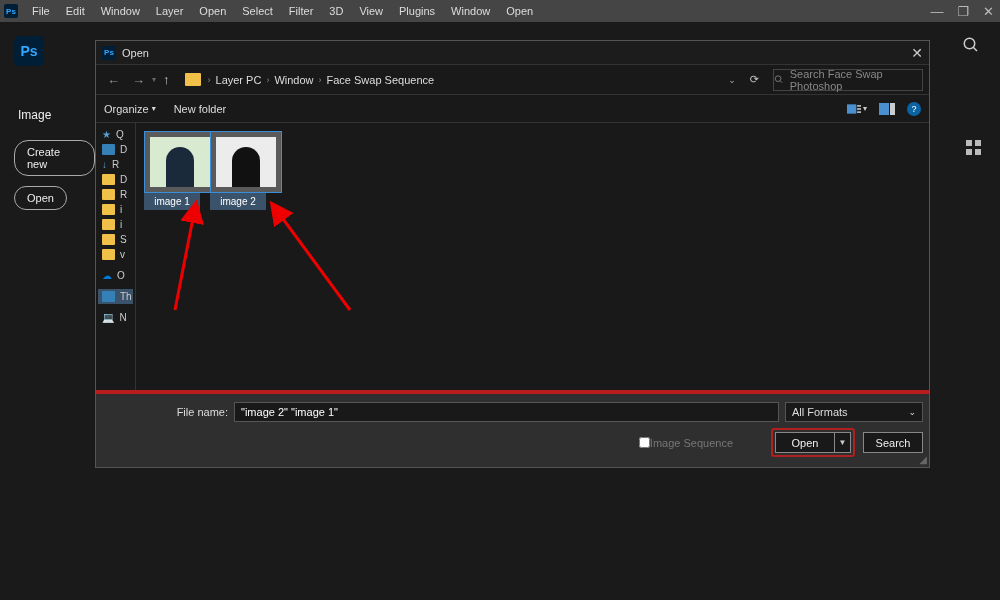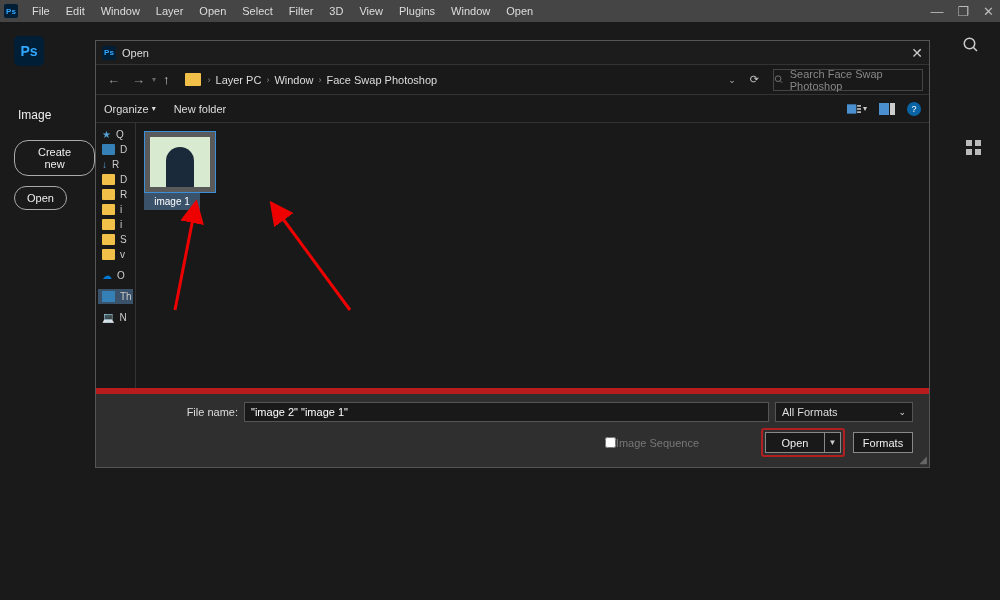--- a/index.html
+++ b/index.html
@@ -8,21 +8,21 @@
 
 .menubar { background: #454545; height: 22px; display: flex; align-items: center; padding: 0 4px; position: relative; }
 .ps-logo-small { width: 14px; height: 14px; background: #001e36; color: #31a8ff; display: flex; align-items: center; justify-content: center; font-size: 8px; font-weight: bold; border-radius: 2px; margin-right: 6px; }
 .menubar .menu-item { padding: 0 8px; color: #ddd; font-size: 11px; cursor: pointer; }
 .window-controls { position: absolute; right: 6px; top: 0; display: flex; gap: 14px; align-items: center; height: 22px; color: #bbb; font-size: 13px; }
 
 
 .left-rail { position: absolute; top: 22px; left: 0; width: 95px; height: 578px; background: #1a1a1a; }
 .ps-logo-big { width: 30px; height: 30px; background: #001e36; color: #31a8ff; display: flex; align-items: center; justify-content: center; font-size: 14px; font-weight: bold; border-radius: 5px; margin: 14px 0 0 14px; }
 .home-label { color: #eee; font-size: 12px; margin: 42px 0 0 18px; }
-.pill-btn { border: 1px solid #aaa; border-radius: 14px; padding: 5px 12px; color: #eee; font-size: 11px; margin: 18px 0 0 14px; display: inline-block; cursor: pointer; text-align: center; }
+.pill-btn { border: 1px solid #aaa; border-radius: 14px; padding: 5px 12px; color: #eee; font-size: 11px; margin: 18px 0 0 14px; display: inline-block; cursor: pointer; }
 .pill-btn + .pill-btn { margin-top: 10px; }
 
 
 .right-rail { position: absolute; top: 22px; right: 0; width: 58px; height: 578px; background: #1a1a1a; }
 .right-rail .search-icon { margin: 14px auto 0; display: block; }
 .right-rail .grid-icon { position: absolute; top: 118px; right: 18px; }
 
 
 .dialog { position: absolute; left: 95px; top: 40px; width: 835px; height: 428px; background: #202020; border: 1px solid #555; display: flex; flex-direction: column; }
 .dialog-titlebar { height: 24px; background: #1c1c1c; display: flex; align-items: center; padding: 0 6px; border-bottom: 1px solid #333; }
@@ -57,27 +57,27 @@
 .side-icon.monitor { background: #3680b8; }
 
 .file-area { flex: 1; padding: 8px; display: flex; gap: 10px; align-items: flex-start; position: relative; }
 .thumb { width: 56px; cursor: pointer; }
 .thumb .frame { width: 72px; height: 62px; background: #5a5a5a; border: 1px solid #3a8fd8; padding: 5px; }
 .thumb .img { width: 100%; height: 100%; background: #d8ead0; display: flex; align-items: flex-end; justify-content: center; }
 .thumb .person { width: 28px; height: 40px; border-radius: 14px 14px 0 0; }
 .thumb .label { text-align: center; color: #fff; font-size: 10px; padding: 3px 0; background: #3a536b; }
 .thumb.t2 .img { background: #ececec; }
 
-.dialog-footer { background: #2f2f2f; padding: 8px 16px 10px; border-top: 6px solid #b91c1c; }
+.dialog-footer { background: #2f2f2f; padding: 8px 6px 10px; border-top: 4px solid #b91c1c; }
 .fn-row { display: flex; align-items: center; gap: 6px; }
 .fn-label { color: #ddd; font-size: 11px; width: 126px; text-align: right; }
 .fn-input { flex: 1; height: 20px; background: #191919; color: #fff; border: 1px solid #555; padding: 0 6px; font-size: 11px; }
 .fmt-select { width: 138px; height: 20px; background: #191919; color: #ddd; border: 1px solid #555; padding: 0 6px; font-size: 11px; display: flex; align-items: center; justify-content: space-between; cursor: pointer; }
 .btn-row { display: flex; align-items: center; justify-content: flex-end; gap: 8px; margin-top: 6px; }
-.iseq { display: flex; align-items: center; color: #777; font-size: 11px; margin-right: 54px; }
+.iseq { display: flex; align-items: center; color: #777; font-size: 11px; margin-right: 30px; }
 .iseq input { width: 11px; height: 11px; }
 .dlg-btn { min-width: 60px; height: 21px; background: #191919; border: 1px solid #888; color: #eee; font-size: 11px; display: flex; align-items: center; justify-content: center; cursor: pointer; }
 .open-group { display: flex; border: 2px solid #b02020; border-radius: 3px; padding: 2px; }
 .open-group .dlg-btn { border-color: #888; }
 .drop-btn { width: 16px; height: 21px; background: #191919; border: 1px solid #888; border-left: none; display: flex; align-items: center; justify-content: center; color: #ccc; font-size: 8px; }
 .resize-grip { position: absolute; right: 2px; bottom: 2px; color: #666; font-size: 10px; }
 
 
 .arrow { position: absolute; pointer-events: none; }
 .arrow svg { overflow: visible; }
@@ -140,21 +140,21 @@
     <span class="nav-arrow">→</span>
     <span class="nav-sep" style="font-size:8px;">▾</span>
     <span class="nav-up">↑</span>
     <div class="crumb-folder"></div>
     <div class="breadcrumb">
       <span class="chev">›</span>
       <span>Layer PC</span>
       <span class="chev">›</span>
       <span>Window</span>
       <span class="chev">›</span>
-      <span>Face Swap Photoshop</span>
+      <span>Face Swap Sequence</span>
     </div>
     <div class="crumb-end">
       <span style="color:#aaa;font-size:9px;">⌄</span>
       <span class="refresh-btn">⟳</span>
     </div>
     <div class="search-box">
       <svg width="11" height="11" viewBox="0 0 24 24" fill="none" stroke="#888" stroke-width="2">
           <circle cx="10" cy="10" r="7"></circle>
           <line x1="20" y1="20" x2="15" y2="15"></line>
         </svg>
@@ -245,20 +245,28 @@
 
     <div class="file-area">
       <div class="thumb">
         <div class="frame">
             <div class="img">
               <div class="person" style="background:#1a2a3a;"></div>
             </div>
           </div>
         <div class="label">image 1</div>
       </div>
+      <div class="thumb t2">
+        <div class="frame">
+            <div class="img">
+              <div class="person" style="background:#111;"></div>
+            </div>
+          </div>
+        <div class="label">image 2</div>
+      </div>
     </div>
   </div>
 
   <div class="dialog-footer">
     <div class="fn-row">
       <div class="fn-label">File name:</div>
       <input class="fn-input" value="&quot;image 2&quot; &quot;image 1&quot;" style="">
       <div class="fmt-select">
         <span>All Formats</span>
           <span style="font-size:9px;">⌄</span>
@@ -266,21 +274,21 @@
     </div>
     <div class="btn-row">
       <label class="iseq">
         <input type="checkbox" style="">
         <span>Image Sequence</span>
       </label>
       <div class="open-group">
         <div class="dlg-btn">Open</div>
         <div class="drop-btn">▼</div>
       </div>
-      <div class="dlg-btn">Formats</div>
+      <div class="dlg-btn">Search</div>
     </div>
     <div class="resize-grip">◢</div>
   </div>
 </div>
 
 <div class="arrow" style="left:155px; top:200px;">
   <svg width="60" height="120">
       <defs>
         <marker id="ah1" markerWidth="8" markerHeight="8" refX="5" refY="4" orient="auto">
           <polygon points="0 0, 8 4, 0 8" fill="#e00"></polygon>

